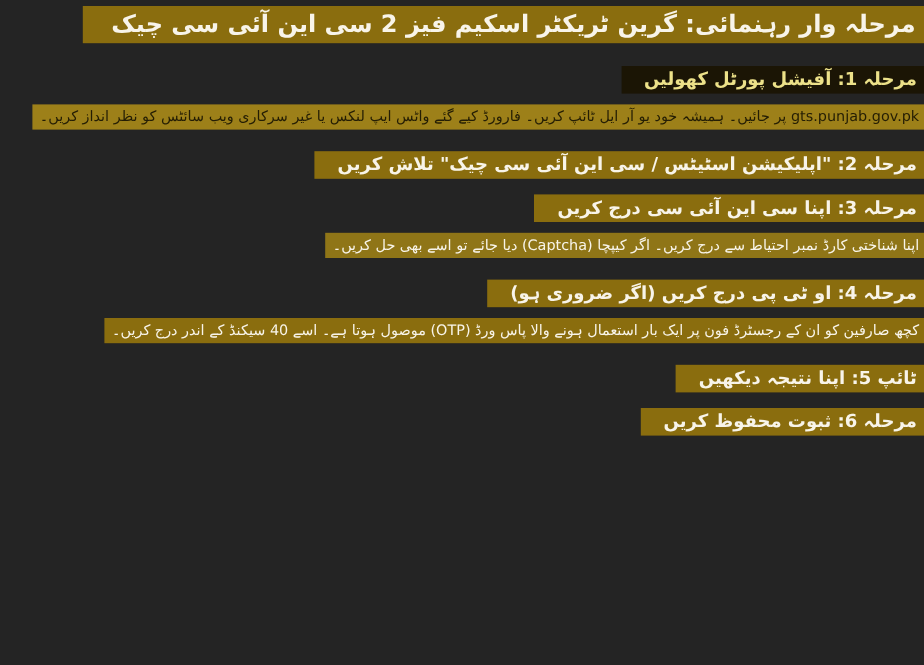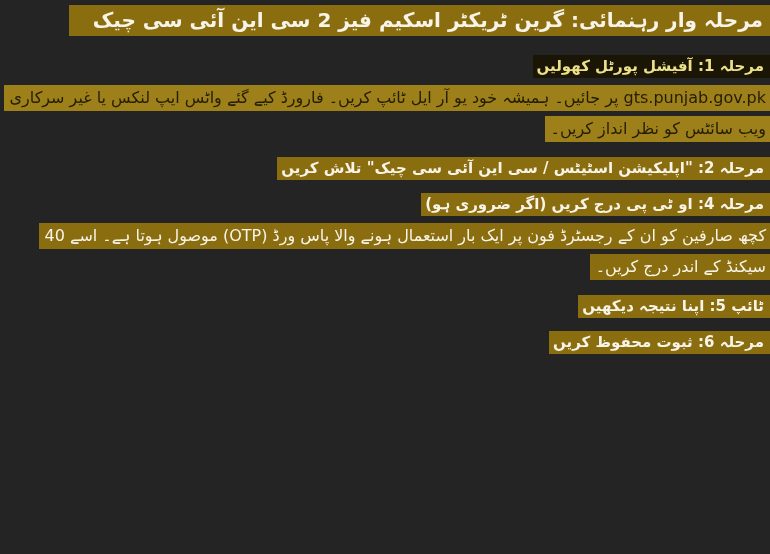--- a/index.html
+++ b/index.html
@@ -35,25 +35,25 @@
     margin-bottom: 12px;
   }
   .step-head {
     text-align: right;
     line-height: 23px;
     margin-bottom: 4px;
   }
   .step-head .hl {
     font-size: 15px;
     font-weight: bold;
-    padding: 2px 6px 3px 4px;
+    padding: 2px 6px 3px 19px;
   }
   .step-body {
     text-align: right;
-    font-size: 16px;
+    font-size: 12px;
     line-height: 31px;
   }
   .step-body .hl {
     padding: 3px 4px 4px 6px;
   }
   
   .c-gold    { background: #8a6d0e; color: #f8f4e9; }
   .c-dark    { background: #1b1505; color: #ece189; }
   .c-mustard { background: #9d8019; color: #241d04; }
   .c-olive   { background: #8f7517; color: #f8f4e9; }
@@ -75,20 +75,28 @@
       <span class="hl c-mustard">gts.punjab.gov.pk پر جائیں۔ ہمیشہ خود یو آر ایل ٹائپ کریں۔ فارورڈ کیے گئے واٹس ایپ لنکس یا غیر سرکاری ویب سائٹس کو نظر انداز کریں۔</span>
     </div>
   </div>
 
   <div class="step">
     <div class="step-head">
       <span class="hl c-gold">مرحلہ 2: "اپلیکیشن اسٹیٹس / سی این آئی سی چیک" تلاش کریں</span>
     </div>
   </div>
 
+  <div class="step">
+    <div class="step-head">
+      <span class="hl c-gold">مرحلہ 3: اپنا سی این آئی سی درج کریں</span>
+    </div>
+    <div class="step-body">
+      <span class="hl c-olive">اپنا شناختی کارڈ نمبر احتیاط سے درج کریں۔ اگر کیپچا (Captcha) دیا جائے تو اسے بھی حل کریں۔</span>
+    </div>
+  </div>
 
   <div class="step">
     <div class="step-head">
       <span class="hl c-gold">مرحلہ 4: او ٹی پی درج کریں (اگر ضروری ہو)</span>
     </div>
     <div class="step-body">
       <span class="hl c-gold">کچھ صارفین کو ان کے رجسٹرڈ فون پر ایک بار استعمال ہونے والا پاس ورڈ (OTP) موصول ہوتا ہے۔ اسے 40 سیکنڈ کے اندر درج کریں۔</span>
     </div>
   </div>
 

